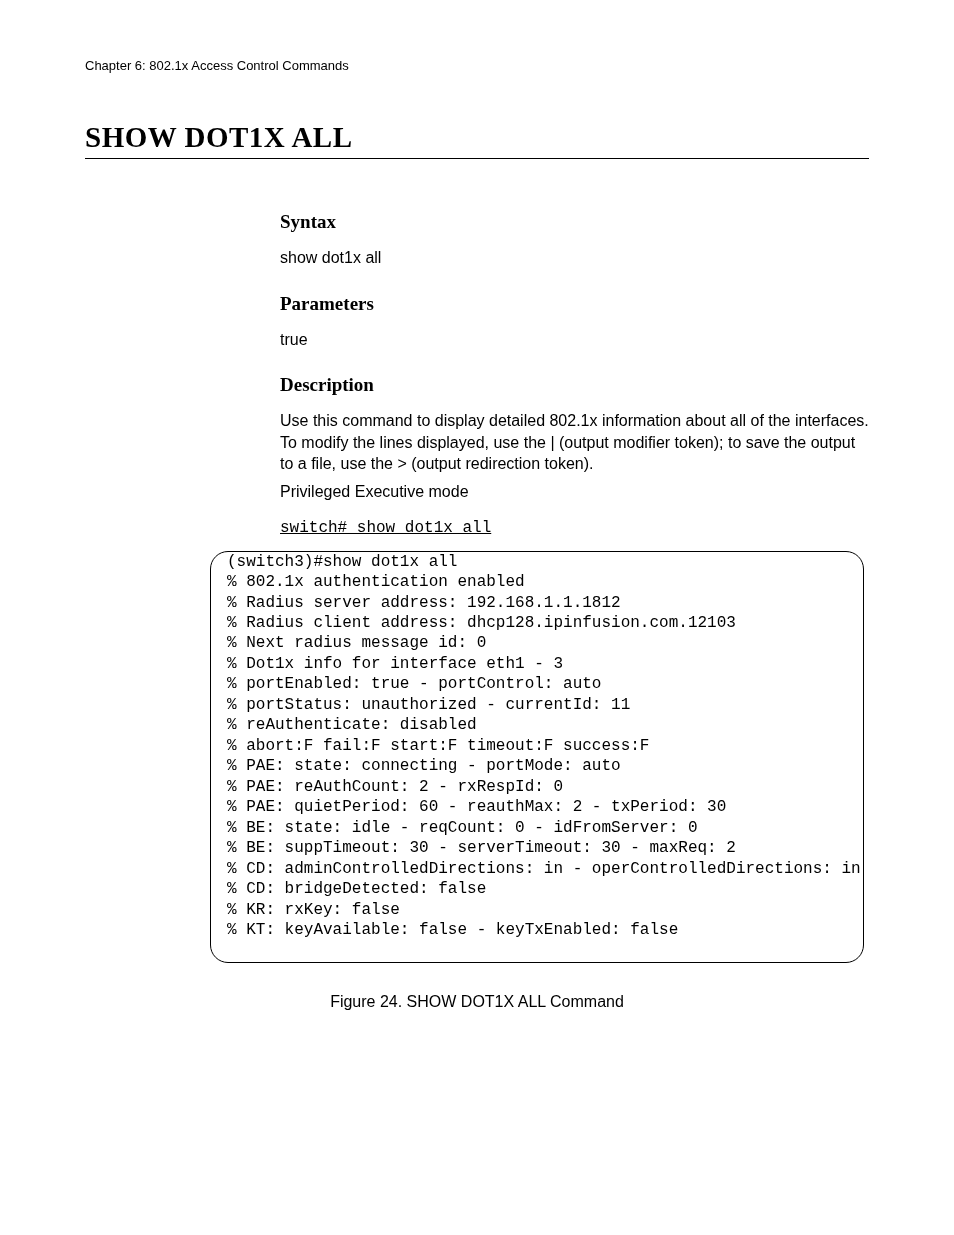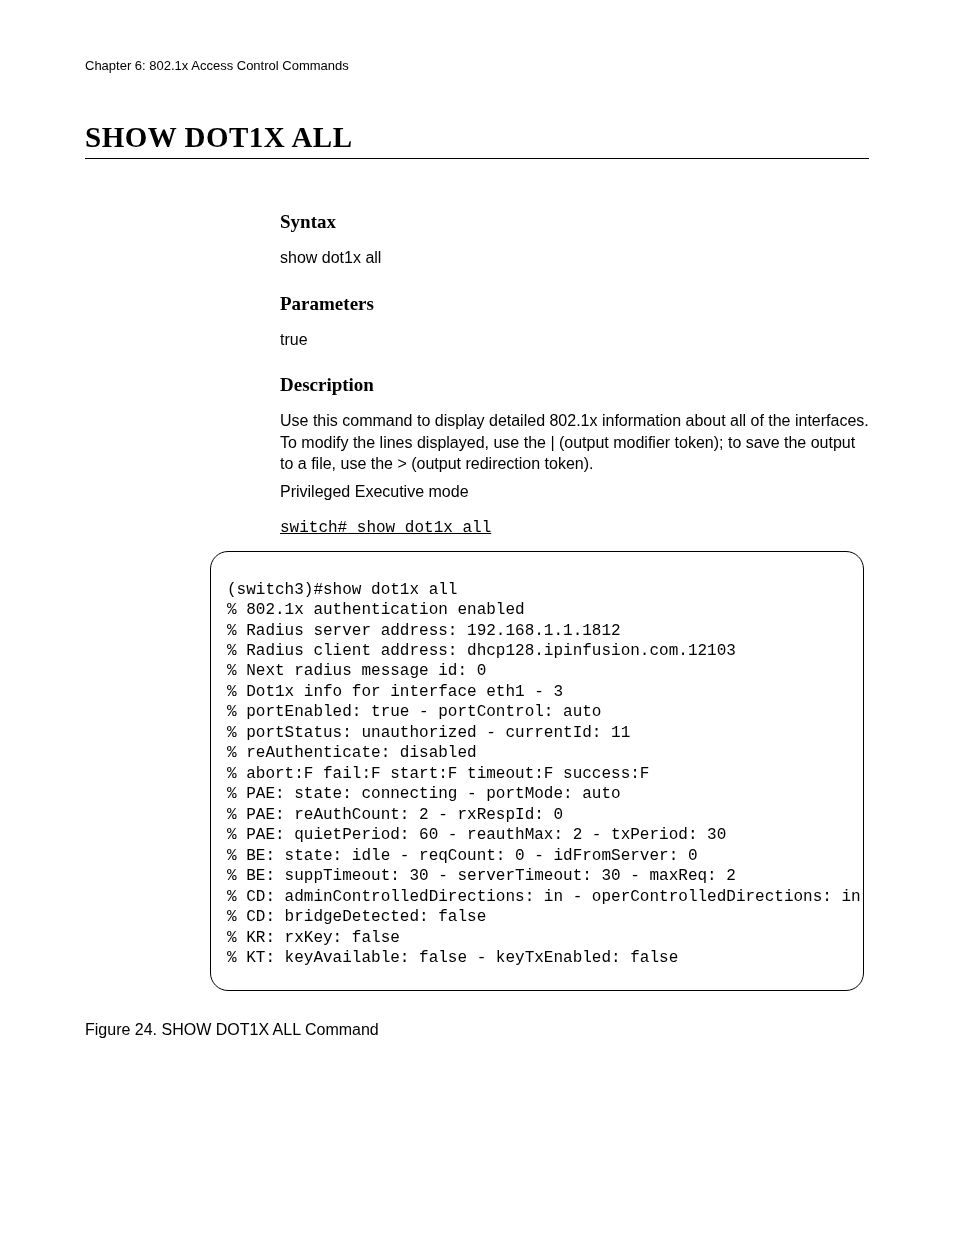--- a/index.html
+++ b/index.html
@@ -51,30 +51,30 @@
     font-family: "Courier New", Courier, monospace;
     font-size: 16px;
     margin: 16px 0 14px 0;
     text-decoration: underline;
   }
   .terminal-box {
     margin-left: 125px;
     margin-right: 5px;
     border: 1.2px solid #000;
     border-radius: 18px;
-    padding: 28px 16px 22px 16px;
+    padding: 0 16px 22px 16px;
     font-family: "Courier New", Courier, monospace;
     font-size: 16px;
     line-height: 1.28;
     white-space: pre;
     margin-top: 6px;
     margin-bottom: 30px;
   }
   .figure-caption {
-    text-align: left;
+    text-align: center;
     font-size: 16px;
     margin-top: 8px;
     margin-bottom: 60px;
   }
 </style>
 </head>
 <body>
 
 <div class="page">
 

